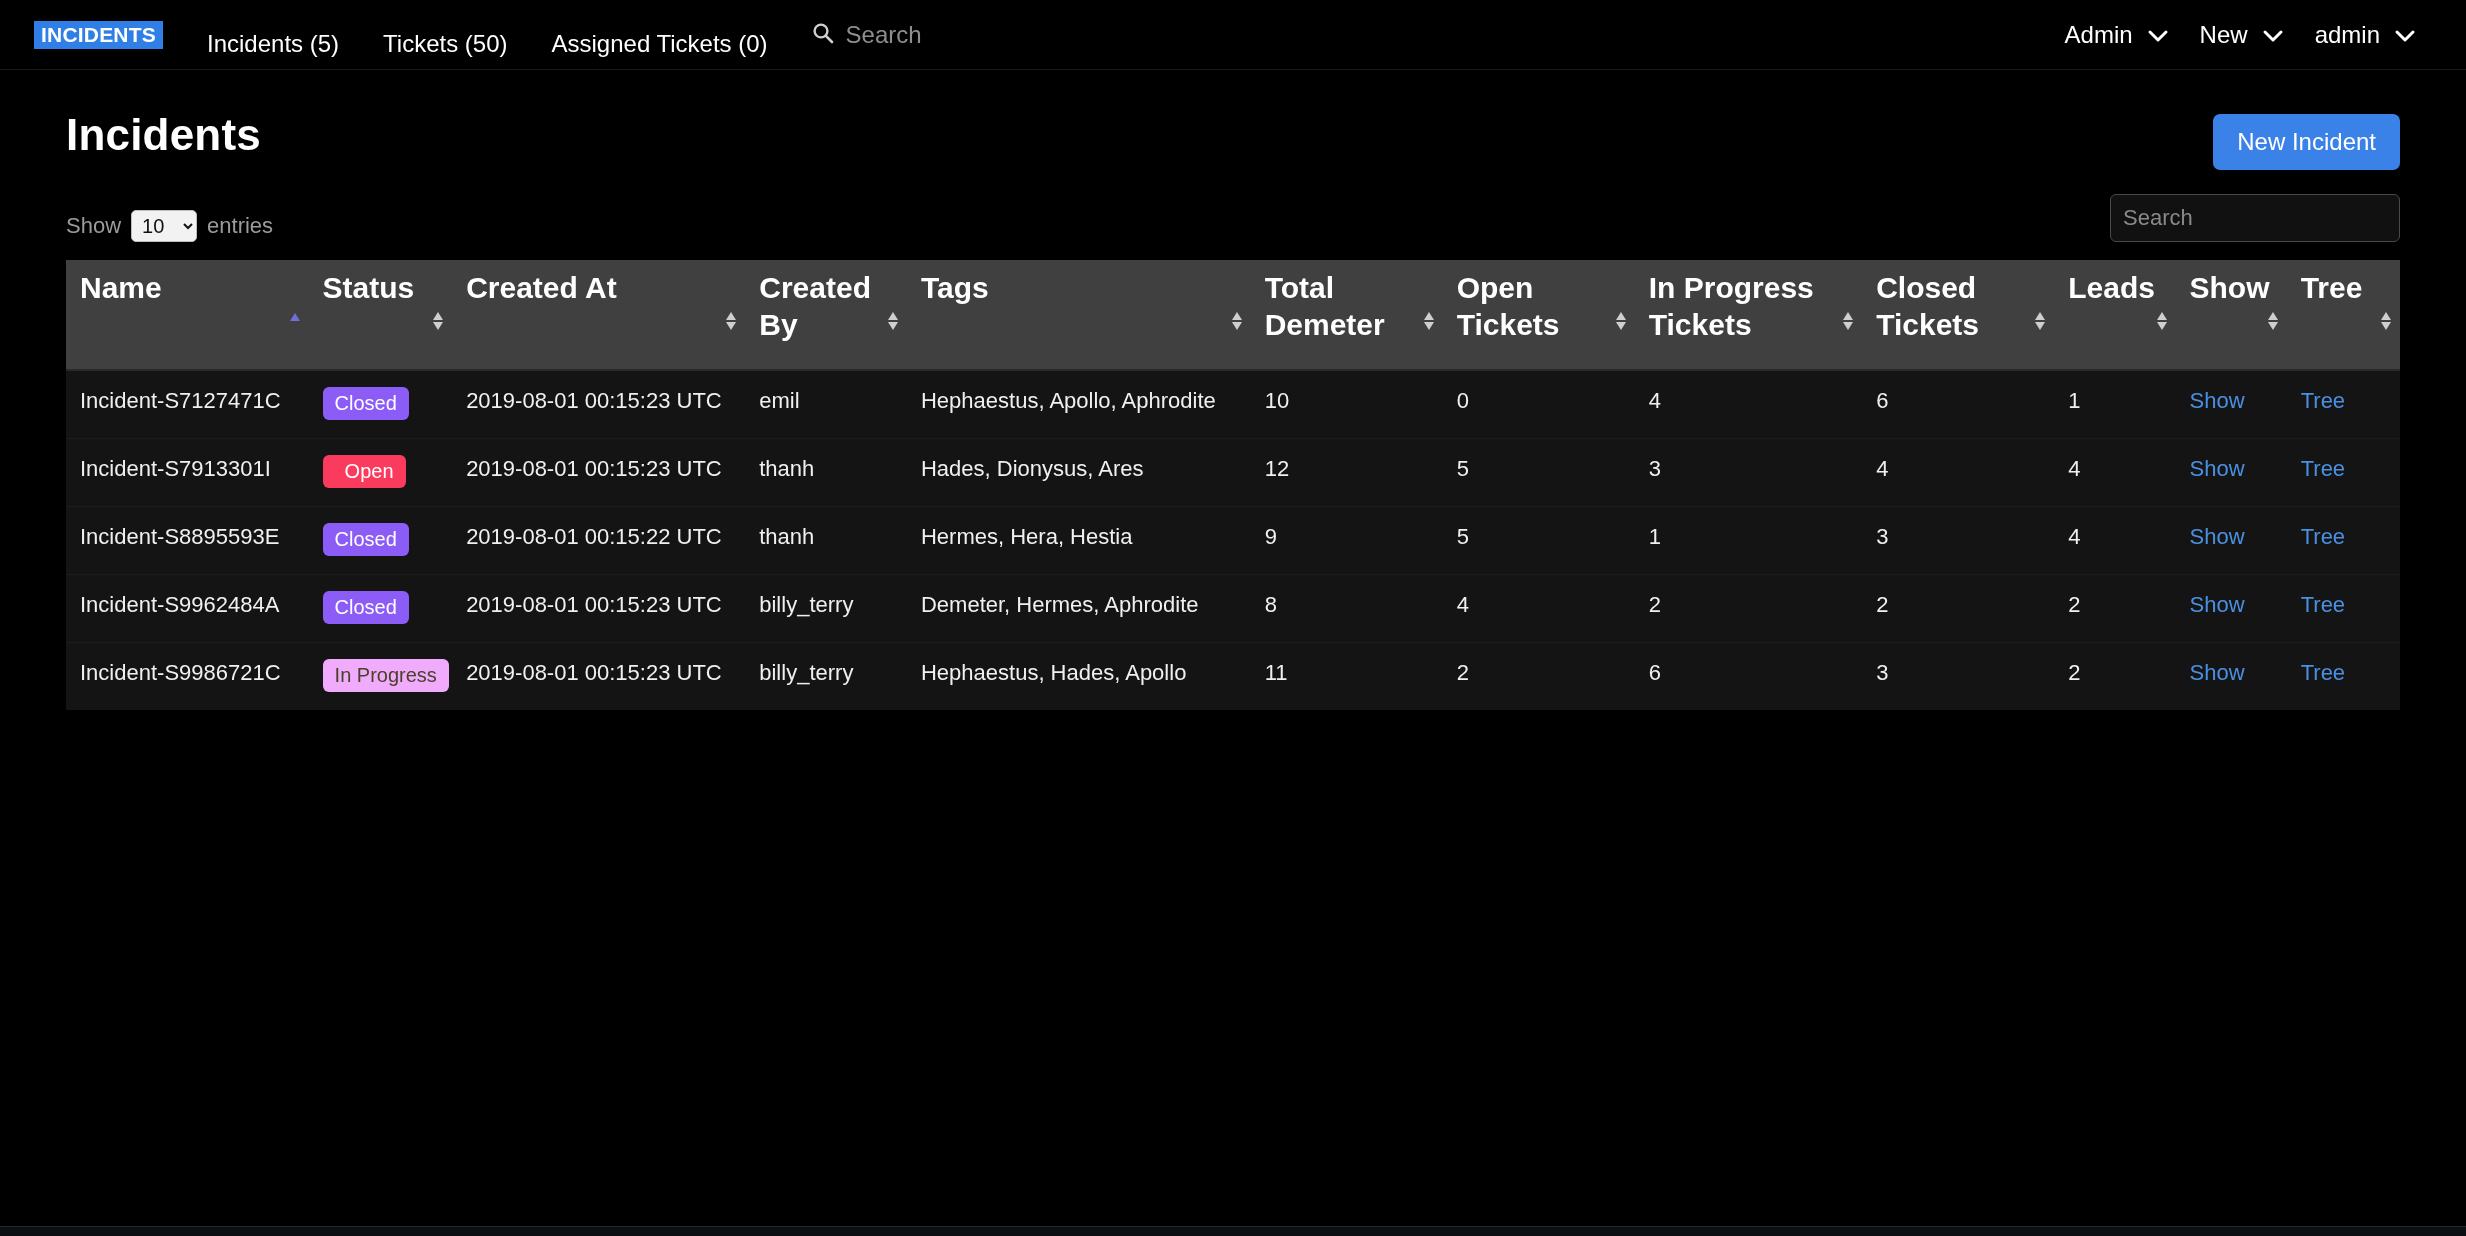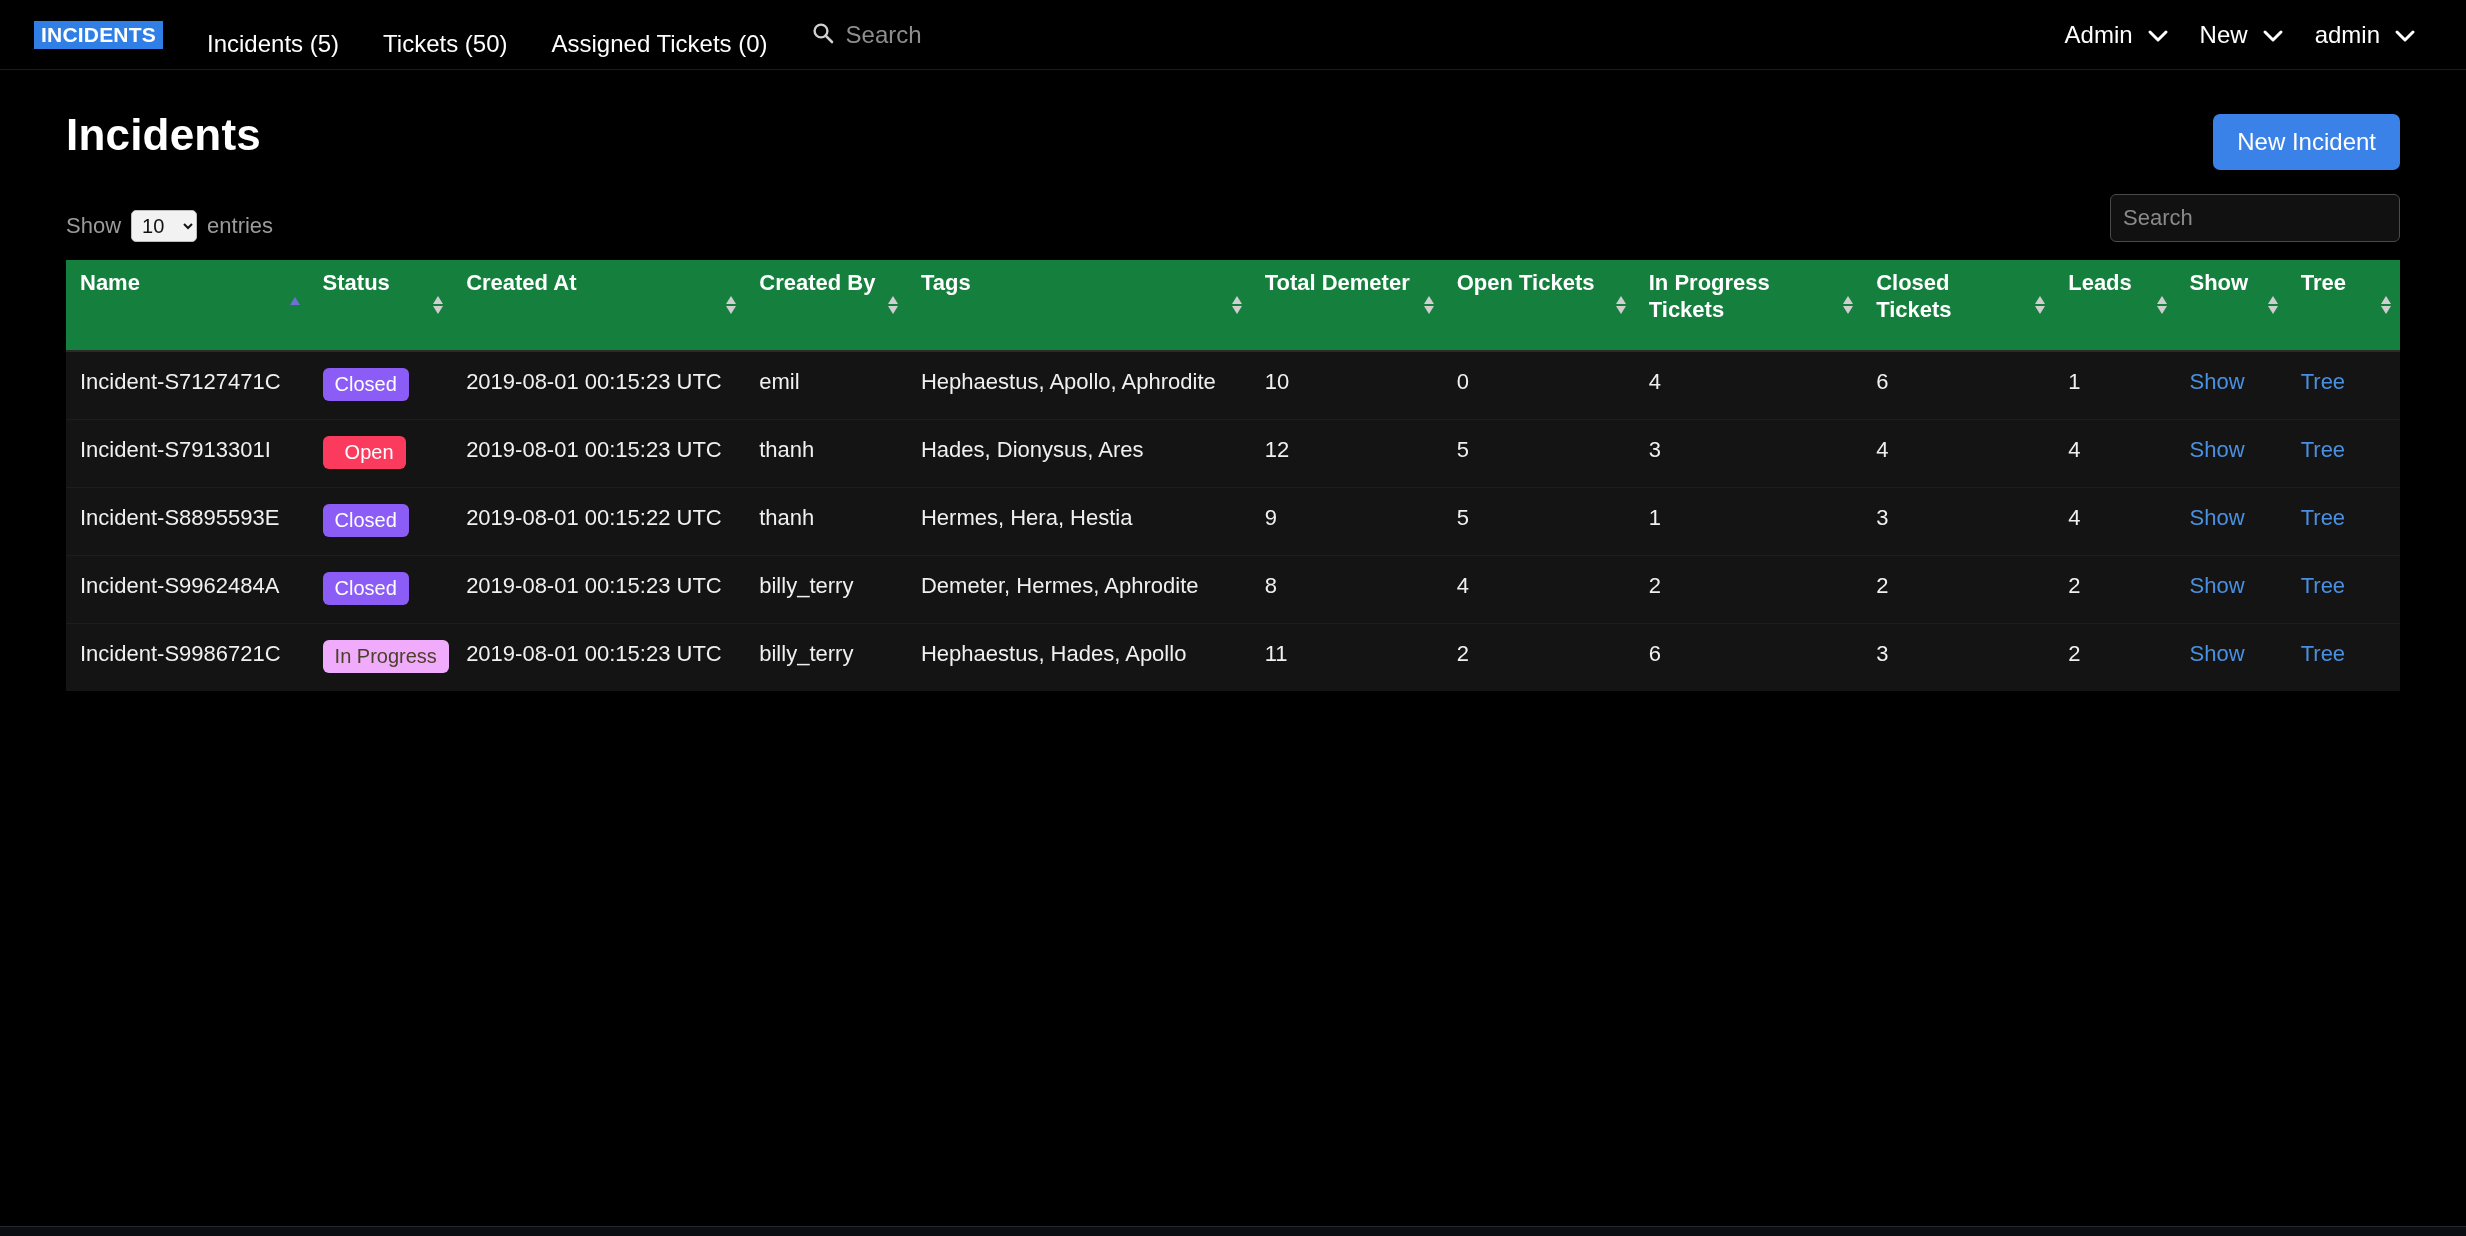--- a/index.html
+++ b/index.html
@@ -132,30 +132,30 @@
     outline: none;
   }
   .filter-box::placeholder { color:#8a8a8a; }
 
   
   .table-wrap { margin-top: 18px; }
   table { border-collapse: collapse; width: 2334px; table-layout: fixed; }
 
   thead th {
     color: #ffffff;
-    font-size: 22px;
+    font-size: 30px;
     font-weight: 700;
     text-align: left;
     vertical-align: top;
     padding: 10px 28px 26px 14px;
     position: relative;
     cursor: pointer;
     line-height: 1.22;
     border-bottom: 2px solid #2a2a2a;
-    background: #15803d;
+    background: #404040;
   }
   .sort-ind {
     position: absolute;
     right: 8px;
     top: 50%;
     transform: translateY(-50%);
     width: 12px; height: 22px;
   }
   tbody tr { background: #141414; }
   tbody td {

